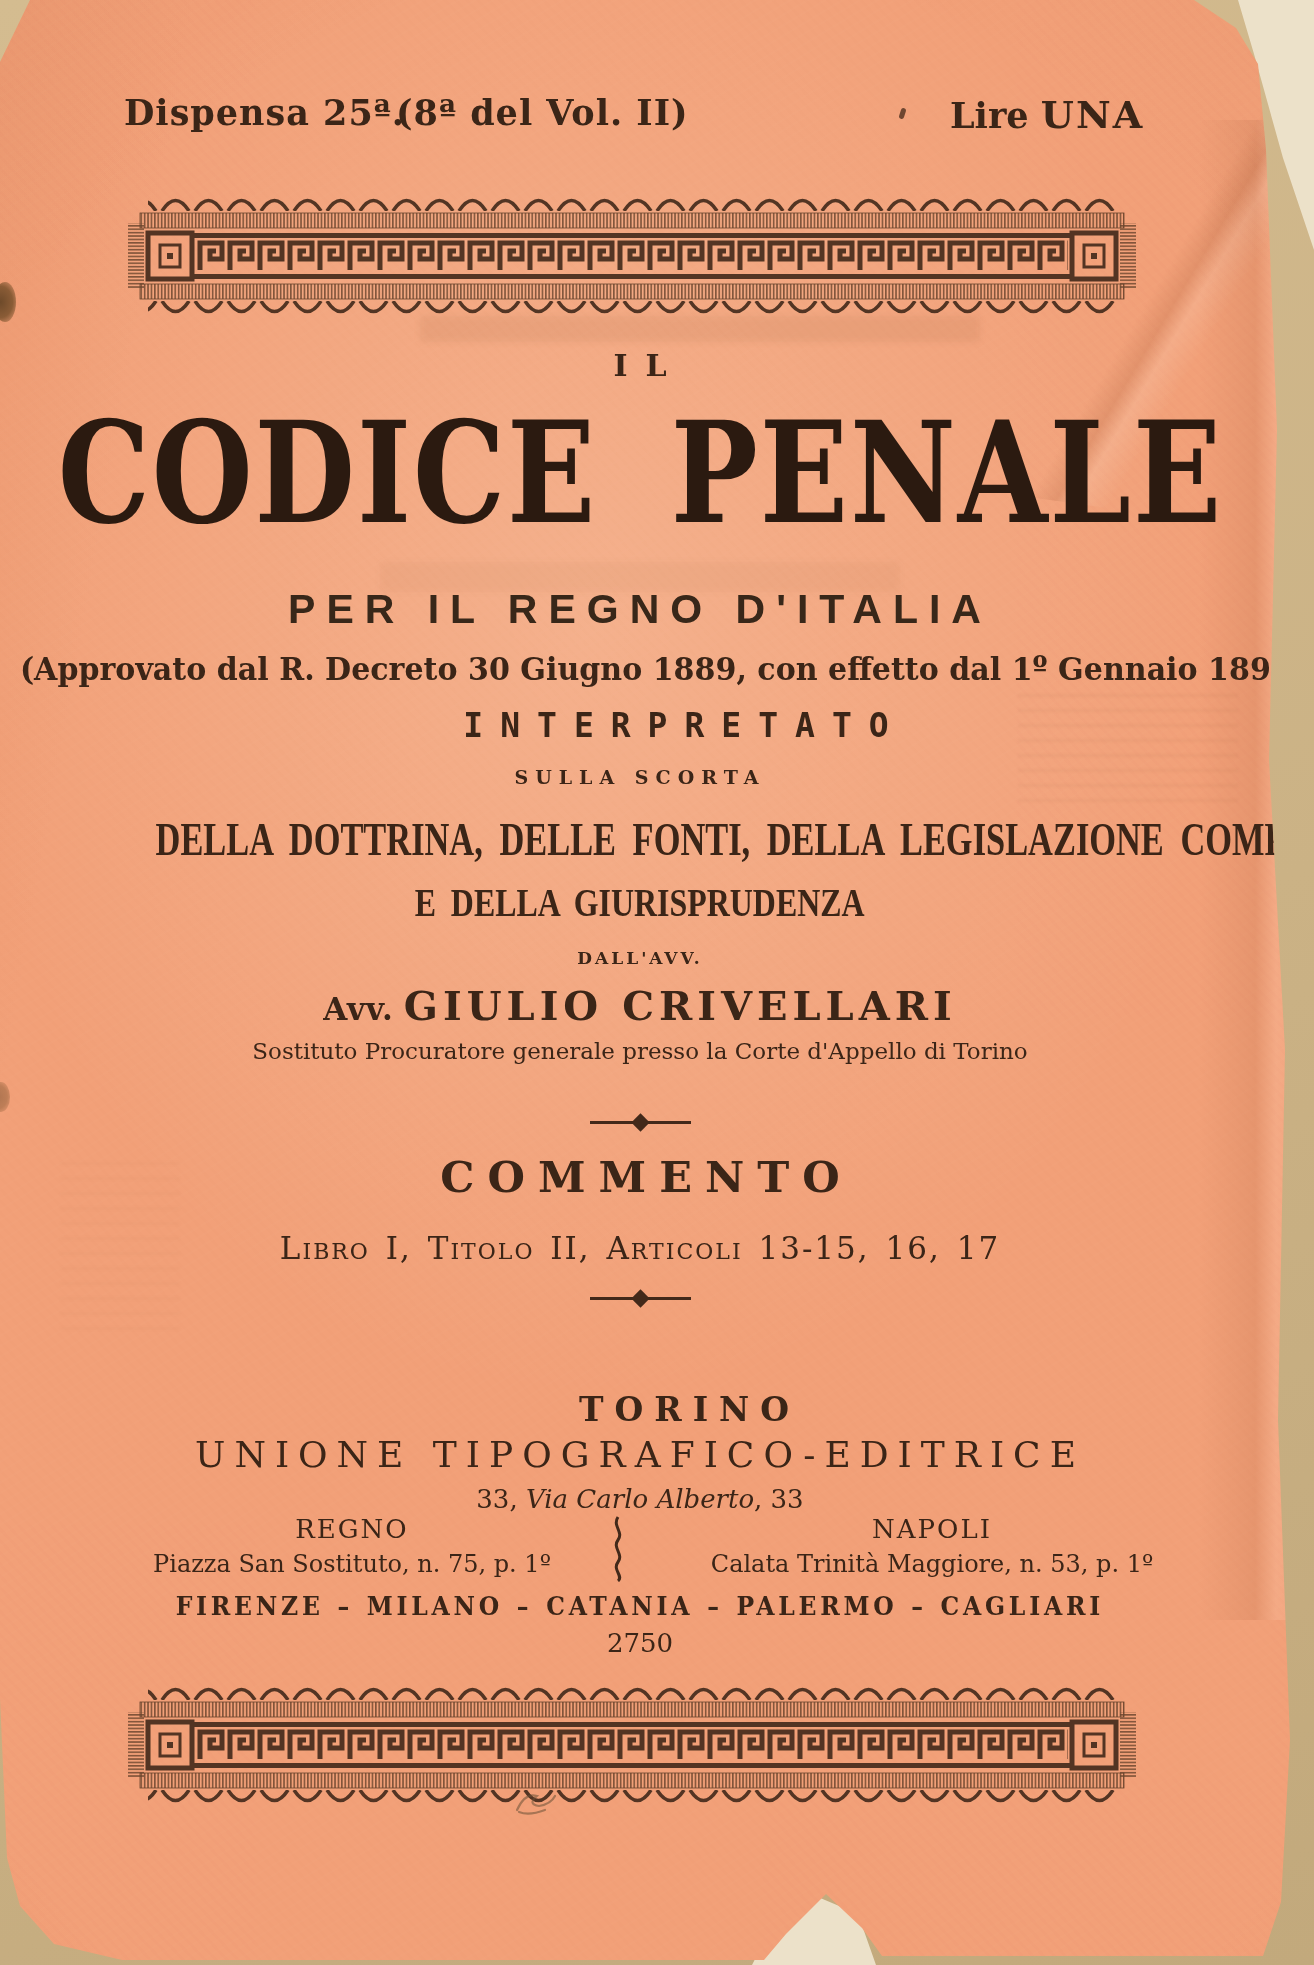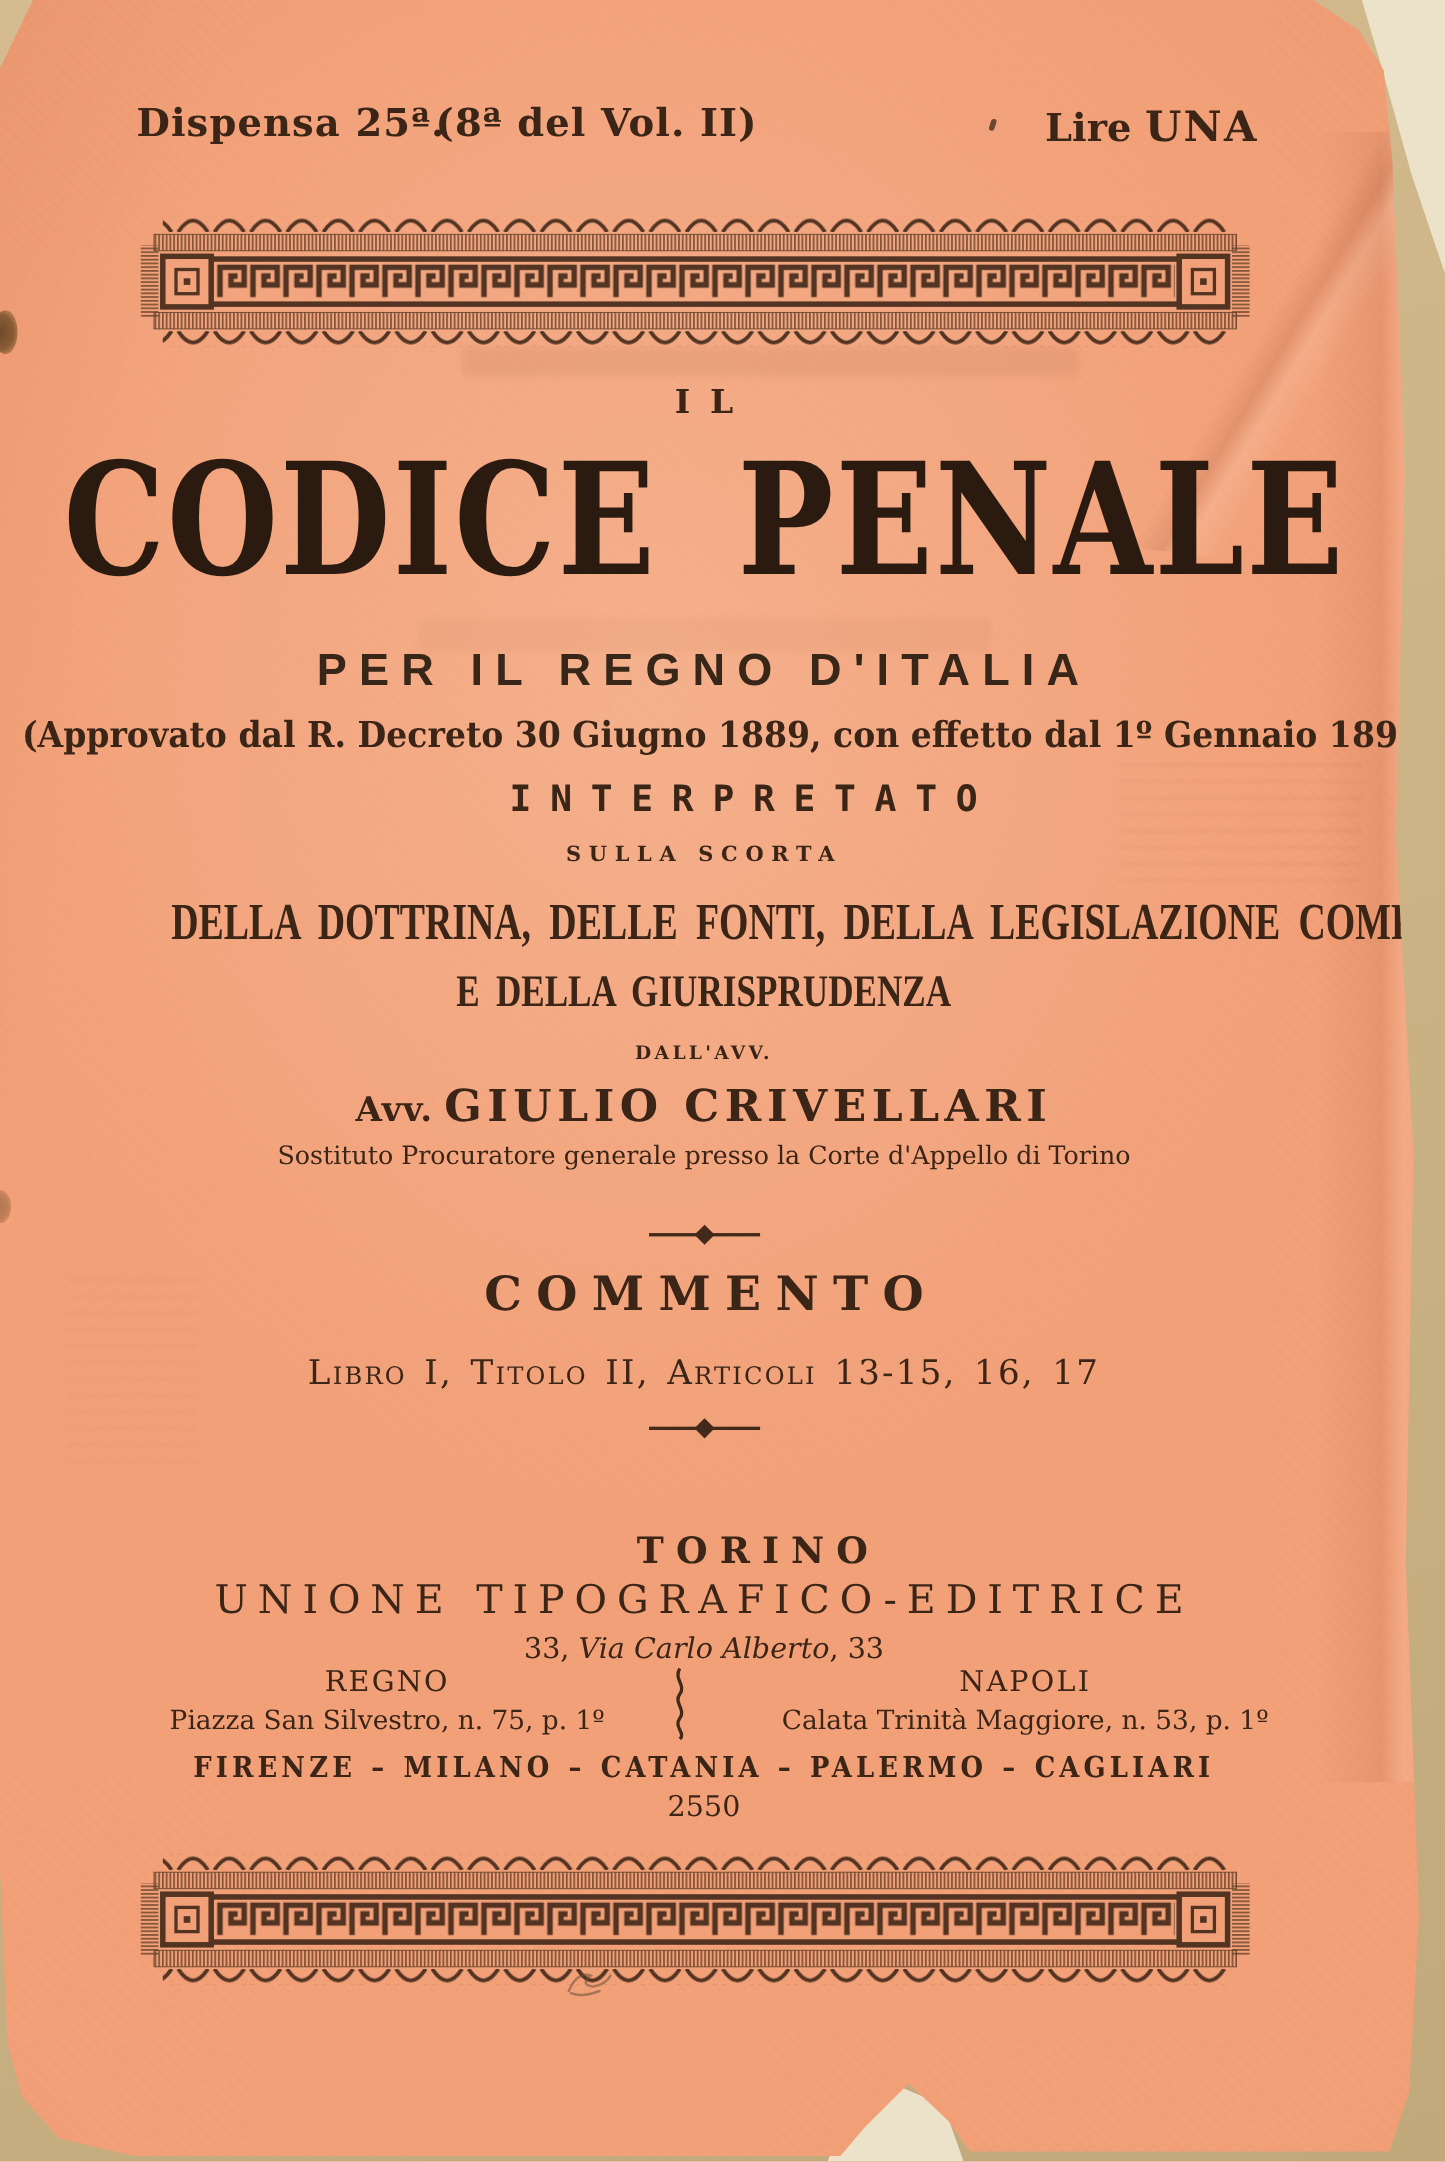--- a/index.html
+++ b/index.html
@@ -174,32 +174,32 @@
       <span class="dia"></span>
       <span class="bar"></span>
   </div>
 
   <div class="abs ink ctr torino">TORINO</div>
   <div class="abs ink ctr publisher">UNIONE TIPOGRAFICO-EDITRICE</div>
   <div class="abs ink ctr address"><span>33, </span><span class="via">Via Carlo Alberto</span><span>, 33</span></div>
 
   <div class="abs ink branch" style="left:102px;">
     <div class="blabel">REGNO</div>
-    <div class="baddr nowrap">Piazza San Silvestro, n. 75, p. 1º</div>
+    <div class="baddr nowrap">Piazza San Sostituto, n. 75, p. 1º</div>
   </div>
   <svg class="abs brace" width="16" height="66" viewBox="0 0 16 66">
     <path d="M8,1 C2,10 14,16 8,24 C2,32 14,38 8,46 C2,54 14,60 8,65" fill="none" stroke="#42291a" stroke-width="3"></path>
   </svg>
   <div class="abs ink branch" style="left:662px;width:540px;">
     <div class="blabel">NAPOLI</div>
     <div class="baddr nowrap">Calata Trinità Maggiore, n. 53, p. 1º</div>
   </div>
 
   <div class="abs ink ctr cities nowrap"><span>FIRENZE – MILANO – CATANIA – PALERMO – CAGLIARI</span></div>
-  <div class="abs ink ctr year">2550</div>
+  <div class="abs ink ctr year">2750</div>
 
   <div class="abs band band-bottom">
     <svg width="1012" height="118" viewBox="0 0 1012 118">
       <g opacity=".9">
         <rect x="22" y="0" width="968" height="14" fill="url(#bt)"></rect>
         <rect x="14" y="16" width="984" height="15" fill="url(#vh)"></rect>
         <rect x="14" y="16" width="984" height="15" fill="none" stroke="#5a3a24" stroke-width=".8"></rect>
         <rect x="14" y="87" width="984" height="15" fill="url(#vh)"></rect>
         <rect x="14" y="87" width="984" height="15" fill="none" stroke="#5a3a24" stroke-width=".8"></rect>
         <rect x="22" y="104" width="968" height="14" fill="url(#bb)"></rect>

